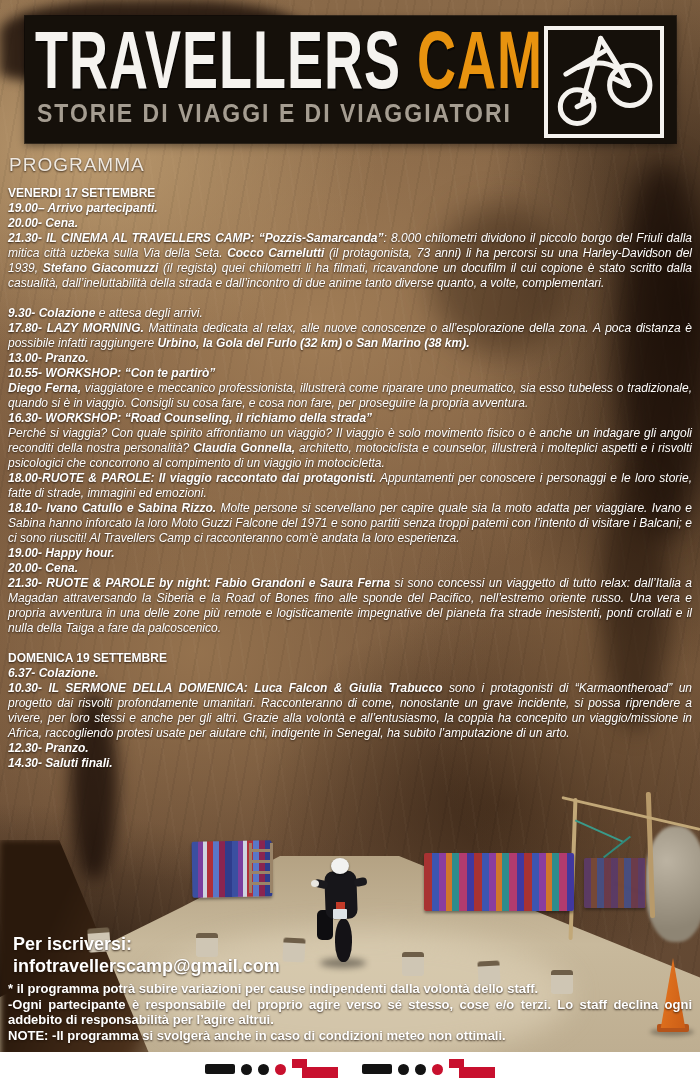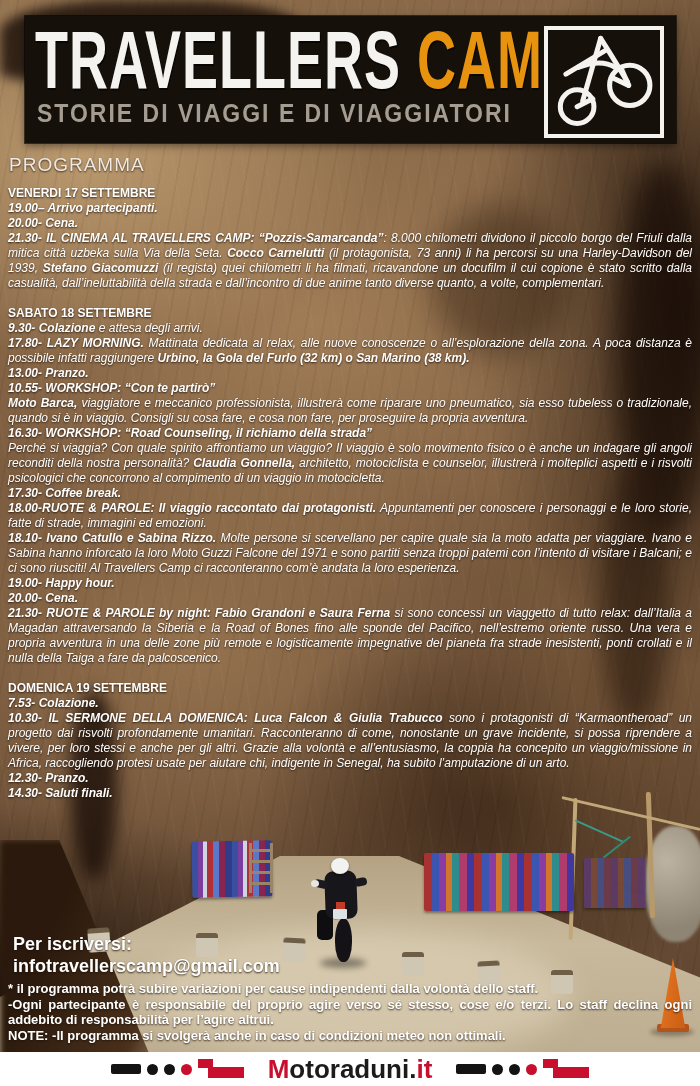--- a/index.html
+++ b/index.html
@@ -185,38 +185,36 @@
 
   <div class="heading">PROGRAMMA</div>
   <div class="program" id="program">
       <div class="day">
         <div class="day-title">VENERDI 17 SETTEMBRE</div>
         <div class="pline"><b>19.00– Arrivo partecipanti.</b></div>
         <div class="pline"><b>20.00- Cena.</b></div>
         <div class="pline"><b>21.30- IL CINEMA AL TRAVELLERS CAMP: “Pozzis-Samarcanda”</b><span>: 8.000 chilometri dividono il piccolo borgo del Friuli dalla mitica città uzbeka sulla Via della Seta. </span><b>Cocco Carnelutti</b><span> (il protagonista, 73 anni) li ha percorsi su una Harley-Davidson del 1939, </span><b>Stefano Giacomuzzi</b><span> (il regista) quei chilometri li ha filmati, ricavandone un docufilm il cui copione è stato scritto dalla casualità, dall’ineluttabilità della strada e dall’incontro di due anime tanto diverse quanto, a volte, complementari.</span></div>
       </div>
       <div class="day">
-        <div class="day-title">SABATO 18 SETTEMBRE</div>
         <div class="pline"><b>9.30- Colazione</b><span> e attesa degli arrivi.</span></div>
         <div class="pline"><b>17.80- LAZY MORNING.</b><span> Mattinata dedicata al relax, alle nuove conoscenze o all’esplorazione della zona. A poca distanza è possibile infatti raggiungere </span><b>Urbino, la Gola del Furlo (32 km) o San Marino (38 km).</b></div>
         <div class="pline"><b>13.00- Pranzo.</b></div>
         <div class="pline"><b>10.55- WORKSHOP: “Con te partirò”</b></div>
-        <div class="pline"><b>Moto Barca,</b><span> viaggiatore e meccanico professionista, illustrerà come riparare uno pneumatico, sia esso tubeless o tradizionale, quando si è in viaggio. Consigli su cosa fare, e cosa non fare, per proseguire la propria avventura.</span></div>
+        <div class="pline"><b>Diego Ferna,</b><span> viaggiatore e meccanico professionista, illustrerà come riparare uno pneumatico, sia esso tubeless o tradizionale, quando si è in viaggio. Consigli su cosa fare, e cosa non fare, per proseguire la propria avventura.</span></div>
         <div class="pline"><b>16.30- WORKSHOP: “Road Counseling, il richiamo della strada”</b></div>
         <div class="pline"><span>Perché si viaggia? Con quale spirito affrontiamo un viaggio? Il viaggio è solo movimento fisico o è anche un indagare gli angoli reconditi della nostra personalità? </span><b>Claudia Gonnella,</b><span> architetto, motociclista e counselor, illustrerà i molteplici aspetti e i risvolti psicologici che concorrono al compimento di un viaggio in motocicletta.</span></div>
-        <div class="pline"><b>17.30- Coffee break.</b></div>
         <div class="pline"><b>18.00-RUOTE &amp; PAROLE: Il viaggio raccontato dai protagonisti.</b><span> Appuntamenti per conoscere i personaggi e le loro storie, fatte di strade, immagini ed emozioni.</span></div>
         <div class="pline"><b>18.10- Ivano Catullo e Sabina Rizzo.</b><span> Molte persone si scervellano per capire quale sia la moto adatta per viaggiare. Ivano e Sabina hanno inforcato la loro Moto Guzzi Falcone del 1971 e sono partiti senza troppi patemi con l’intento di visitare i Balcani; e ci sono riusciti! Al Travellers Camp ci racconteranno com’è andata la loro esperienza.</span></div>
         <div class="pline"><b>19.00- Happy hour.</b></div>
         <div class="pline"><b>20.00- Cena.</b></div>
         <div class="pline"><b>21.30- RUOTE &amp; PAROLE by night: Fabio Grandoni e Saura Ferna</b><span> si sono concessi un viaggetto di tutto relax: dall’Italia a Magadan attraversando la Siberia e la Road of Bones fino alle sponde del Pacifico, nell’estremo oriente russo. Una vera e propria avventura in una delle zone più remote e logisticamente impegnative del pianeta fra strade inesistenti, ponti crollati e il nulla della Taiga a fare da palcoscenico.</span></div>
       </div>
       <div class="day">
         <div class="day-title">DOMENICA 19 SETTEMBRE</div>
-        <div class="pline"><b>7.53- Colazione.</b></div>
+        <div class="pline"><b>6.37- Colazione.</b></div>
         <div class="pline"><b>10.30- IL SERMONE DELLA DOMENICA: Luca Falcon &amp; Giulia Trabucco</b><span> sono i protagonisti di “Karmaontheroad” un progetto dai risvolti profondamente umanitari. Racconteranno di come, nonostante un grave incidente, si possa riprendere a vivere, per loro stessi e anche per gli altri. Grazie alla volontà e all’entusiasmo, la coppia ha concepito un viaggio/missione in Africa, raccogliendo protesi usate per aiutare chi, indigente in Senegal, ha subito l’amputazione di un arto.</span></div>
         <div class="pline"><b>12.30- Pranzo.</b></div>
         <div class="pline"><b>14.30- Saluti finali.</b></div>
       </div>
     </div>
 
   <div class="contact">
     <div>Per iscriversi:</div>
     <div><a>infotravellerscamp@gmail.com</a></div>
   </div>
@@ -231,21 +229,20 @@
     <div class="deco">
       <div class="d-bar"></div>
       <div class="d-dot"></div>
       <div class="d-dot"></div>
       <div class="d-dot red"></div>
       <div class="d-flag">
           <div class="f1"></div>
           <div class="f2"></div>
         </div>
     </div>
-    <div class="brand" id="brand"><span class="red">M</span><span>otoraduni.</span><span class="red">it</span></div>
     <div class="deco">
       <div class="d-bar"></div>
       <div class="d-dot"></div>
       <div class="d-dot"></div>
       <div class="d-dot red"></div>
       <div class="d-flag">
           <div class="f1"></div>
           <div class="f2"></div>
         </div>
     </div>

